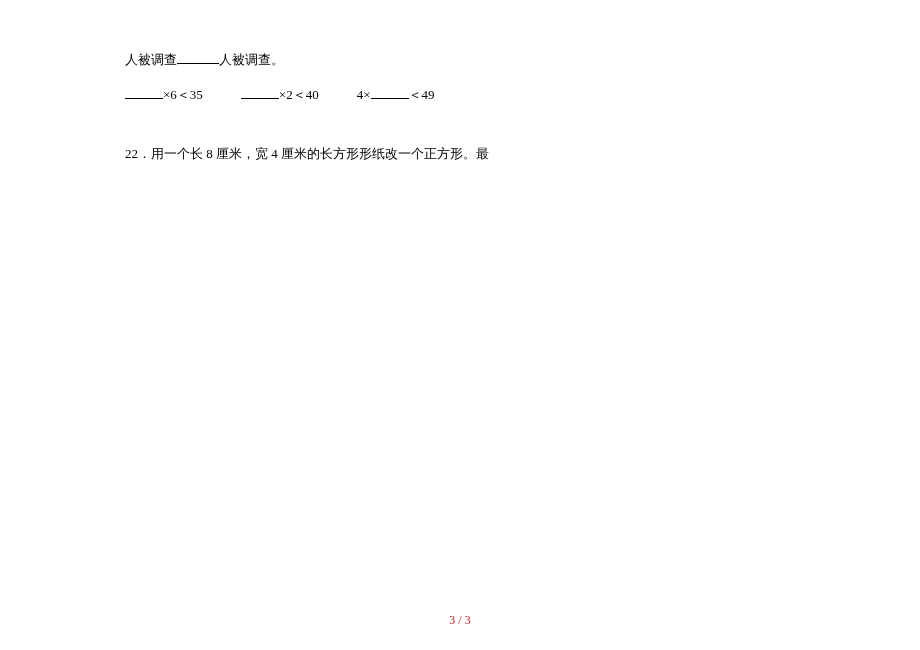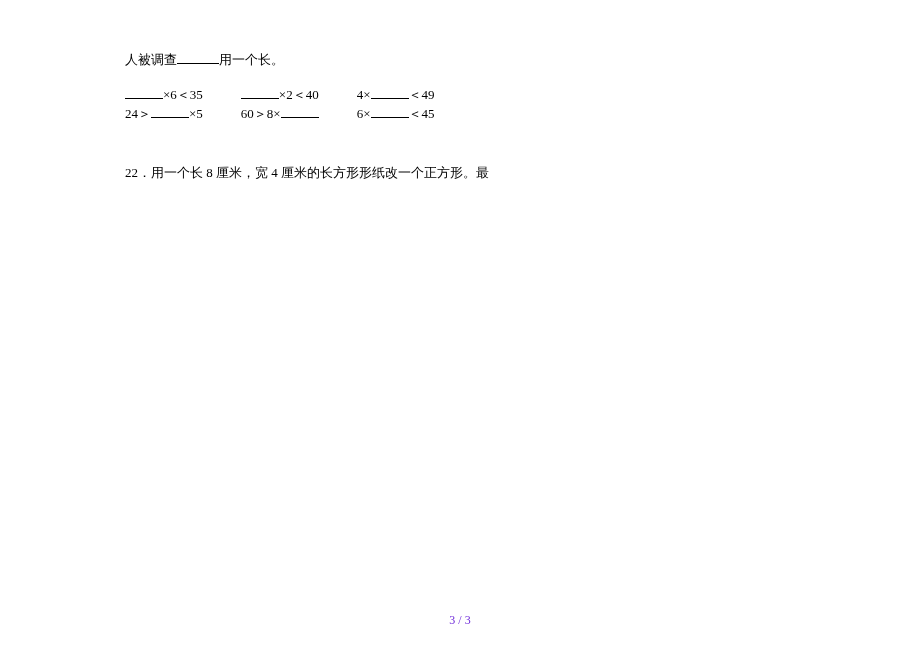--- a/index.html
+++ b/index.html
@@ -55,43 +55,38 @@
     .q22-second {
       margin-left: 90px;
     }
     .footer {
       position: absolute;
       bottom: 22px;
       left: 0;
       right: 0;
       text-align: center;
       font-size: 12px;
-      color: #6d28d9;
+      color: #b91c1c;
     }
   </style>
 </head>
 <body>
 
 <div class="page">
 
   <div class="line">
-    <span>人被调查</span><span class="blank-long"></span><span>用一个长。</span>
+    <span>人被调查</span><span class="blank-long"></span><span>人被调查。</span>
   </div>
 
 
   <div class="line" style="margin-bottom:8px;">
     <div class="q21-row">
       <span class="q21-cell"><span class="blank-dotted"></span><span>×6＜35</span></span>
       <span class="q21-cell"><span class="blank-dotted"></span><span>×2＜40</span></span>
       <span class="q21-cell"><span>4×</span><span class="blank-dotted"></span><span>＜49</span></span>
-    </div>
-    <div class="q21-row">
-      <span class="q21-cell"><span>24＞</span><span class="blank-short"></span><span>×5</span></span>
-      <span class="q21-cell"><span>60＞8×</span><span class="blank-short"></span></span>
-      <span class="q21-cell"><span>6×</span><span class="blank-short"></span><span>＜45</span></span>
     </div>
   </div>
 
   <div>
     <div class="line" style="margin-bottom:0;margin-top:40px;">
       <span>22．</span><span>用一个长 8 厘米，宽 4 厘米的长方形形纸改一个正方形。最</span>
     </div>
   </div>
 
 </div>

